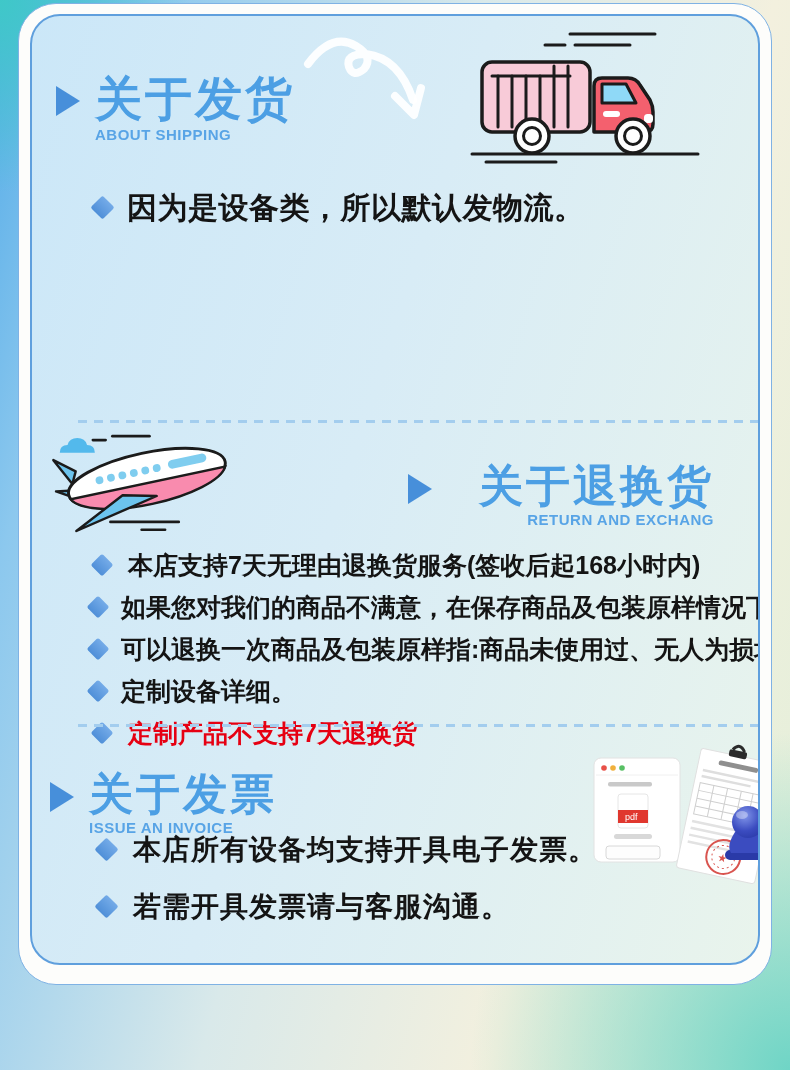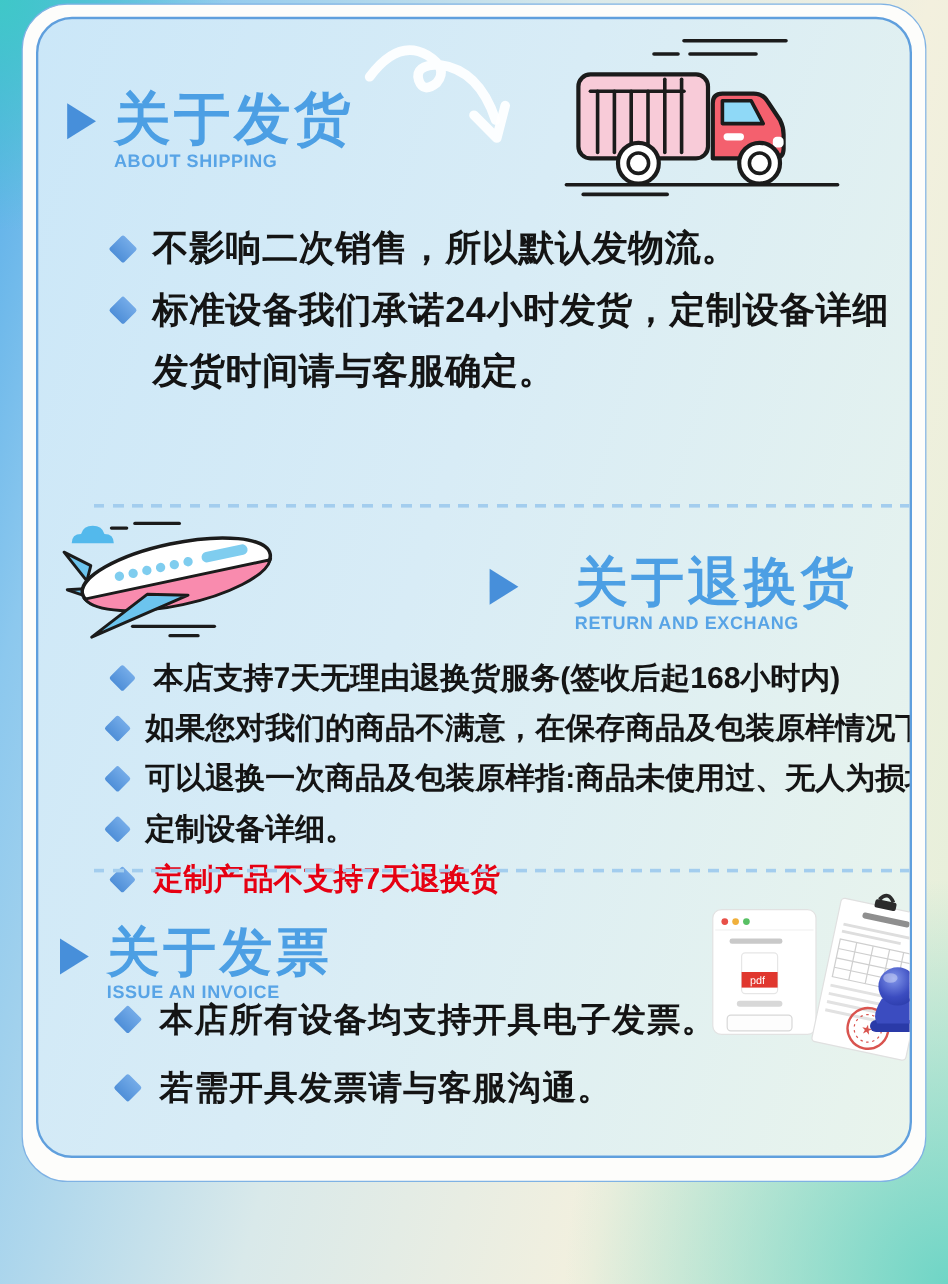--- a/index.html
+++ b/index.html
@@ -31,21 +31,21 @@
     background:repeating-linear-gradient(90deg,#a3cdee 0 9px,transparent 9px 16px);
   }
 
   .sec-header{position:absolute;display:flex;align-items:flex-start;gap:15px;}
   .tri{
     width:0;height:0;border-top:15px solid transparent;border-bottom:15px solid transparent;
     border-left:24px solid #478fda;margin-top:12px;flex:none;
   }
   .hdr-title{font-size:47px;font-weight:bold;color:#4c9fe4;letter-spacing:3px;line-height:1.08;}
   .hdr-sub{font-size:15px;font-weight:bold;color:#58a4e6;letter-spacing:.5px;margin-top:1px;}
-  .hdr-right .hdr-col{text-align:left;margin-left:32px;}
+  .hdr-right .hdr-col{text-align:right;margin-left:32px;}
   .hdr-title.sm{font-size:44px;}
 
   .bullets{position:absolute;}
   .brow{display:flex;align-items:flex-start;}
   .dia{
     flex:none;width:17px;height:17px;border-radius:2px;
     background:linear-gradient(180deg,#74abe8 0%,#4f8fd8 100%);
     transform:rotate(45deg);
   }
   .btxt{font-weight:bold;color:#141414;white-space:pre-line;}
@@ -118,26 +118,21 @@
       <span class="tri"></span>
       <div class="hdr-col">
         <div class="hdr-title">关于发货</div>
         <div class="hdr-sub">ABOUT SHIPPING</div>
       </div>
     </div>
 
     <div class="bullets b1">
       <div class="brow">
         <span class="dia"></span>
-        <span class="btxt">不影响二次销售，所以默认发物流。</span>
-      </div>
-      <div class="brow">
-        <span class="dia"></span>
-        <span class="btxt">标准设备我们承诺24小时发货，定制设备详细
-发货时间请与客服确定。</span>
+        <span class="btxt">因为是设备类，所以默认发物流。</span>
       </div>
     </div>
 
     <div class="divider" style="top:404px"></div>
 
     <svg class="illus" style="left:18px;top:410px" width="195" height="110" viewBox="0 0 200 110">
       <path d="M10 26 q0-8 8-8 q2-7 10-7 q8 0 10 7 q8 0 8 8 z" fill="#53b9ec"></path>
       <g stroke="#1b1b1b" stroke-width="2.8" stroke-linecap="round">
         <line x1="44" y1="13" x2="57" y2="13"></line>
         <line x1="64" y1="9" x2="102" y2="9"></line>

